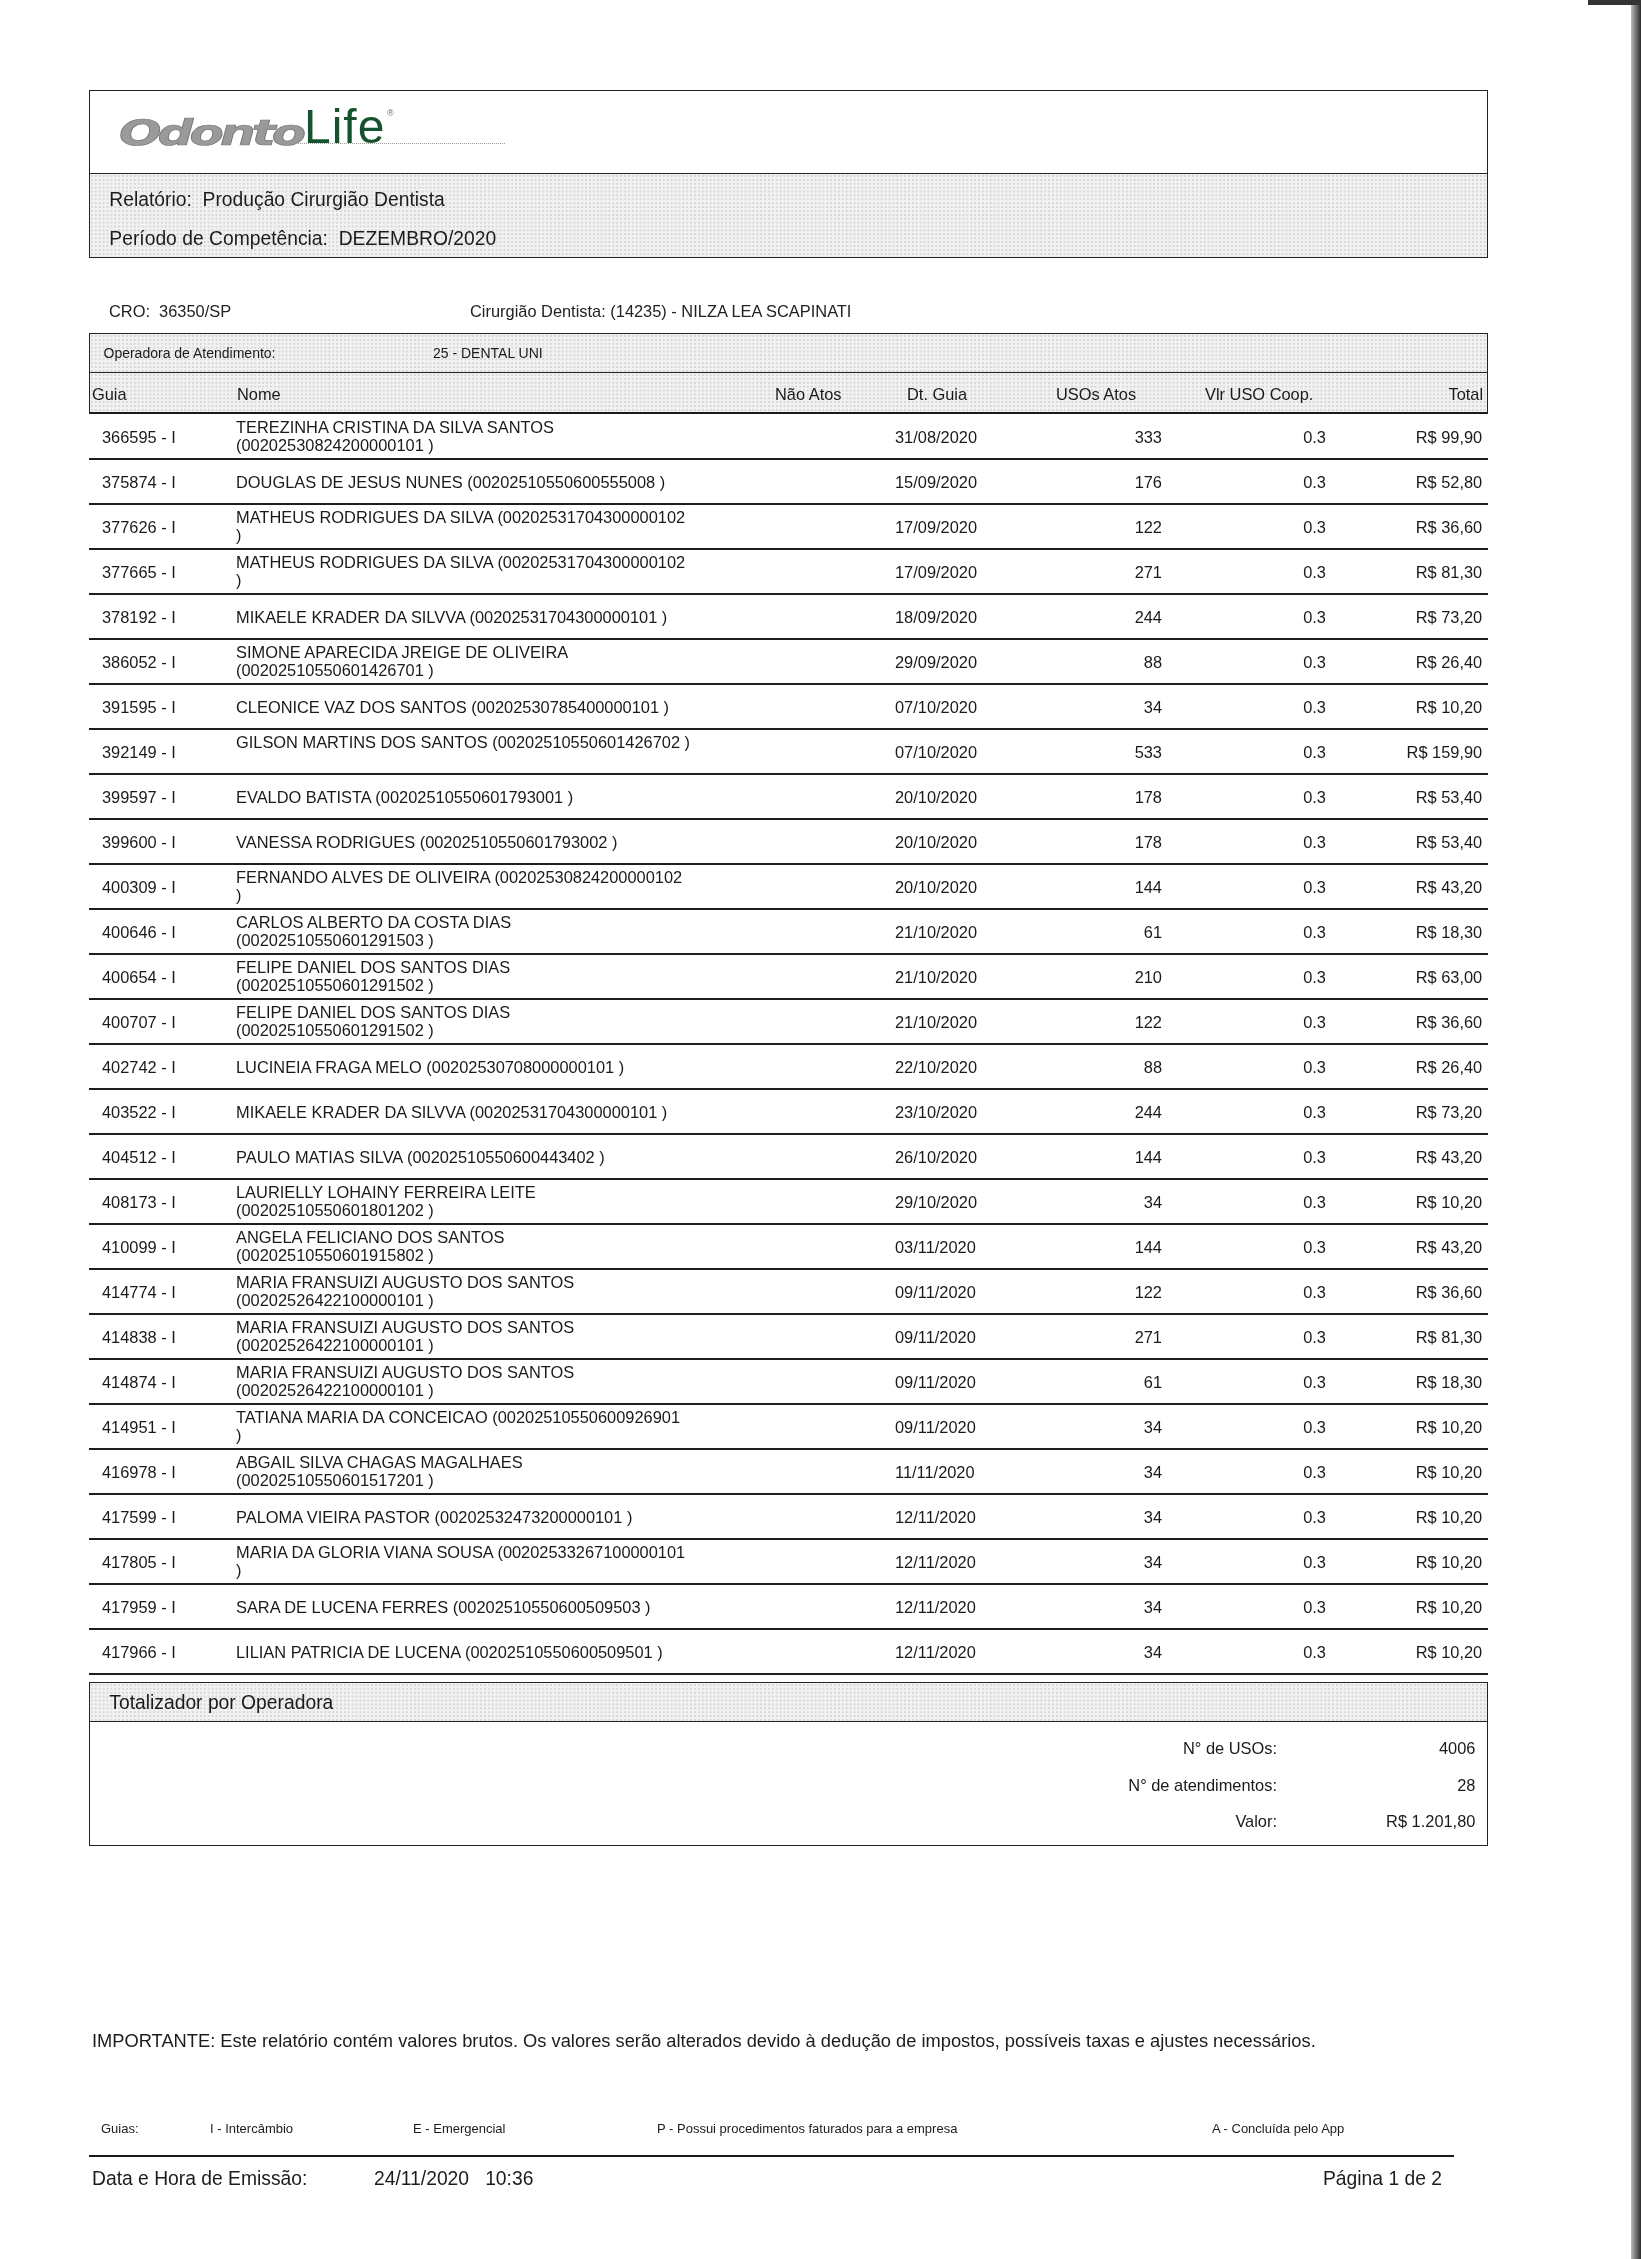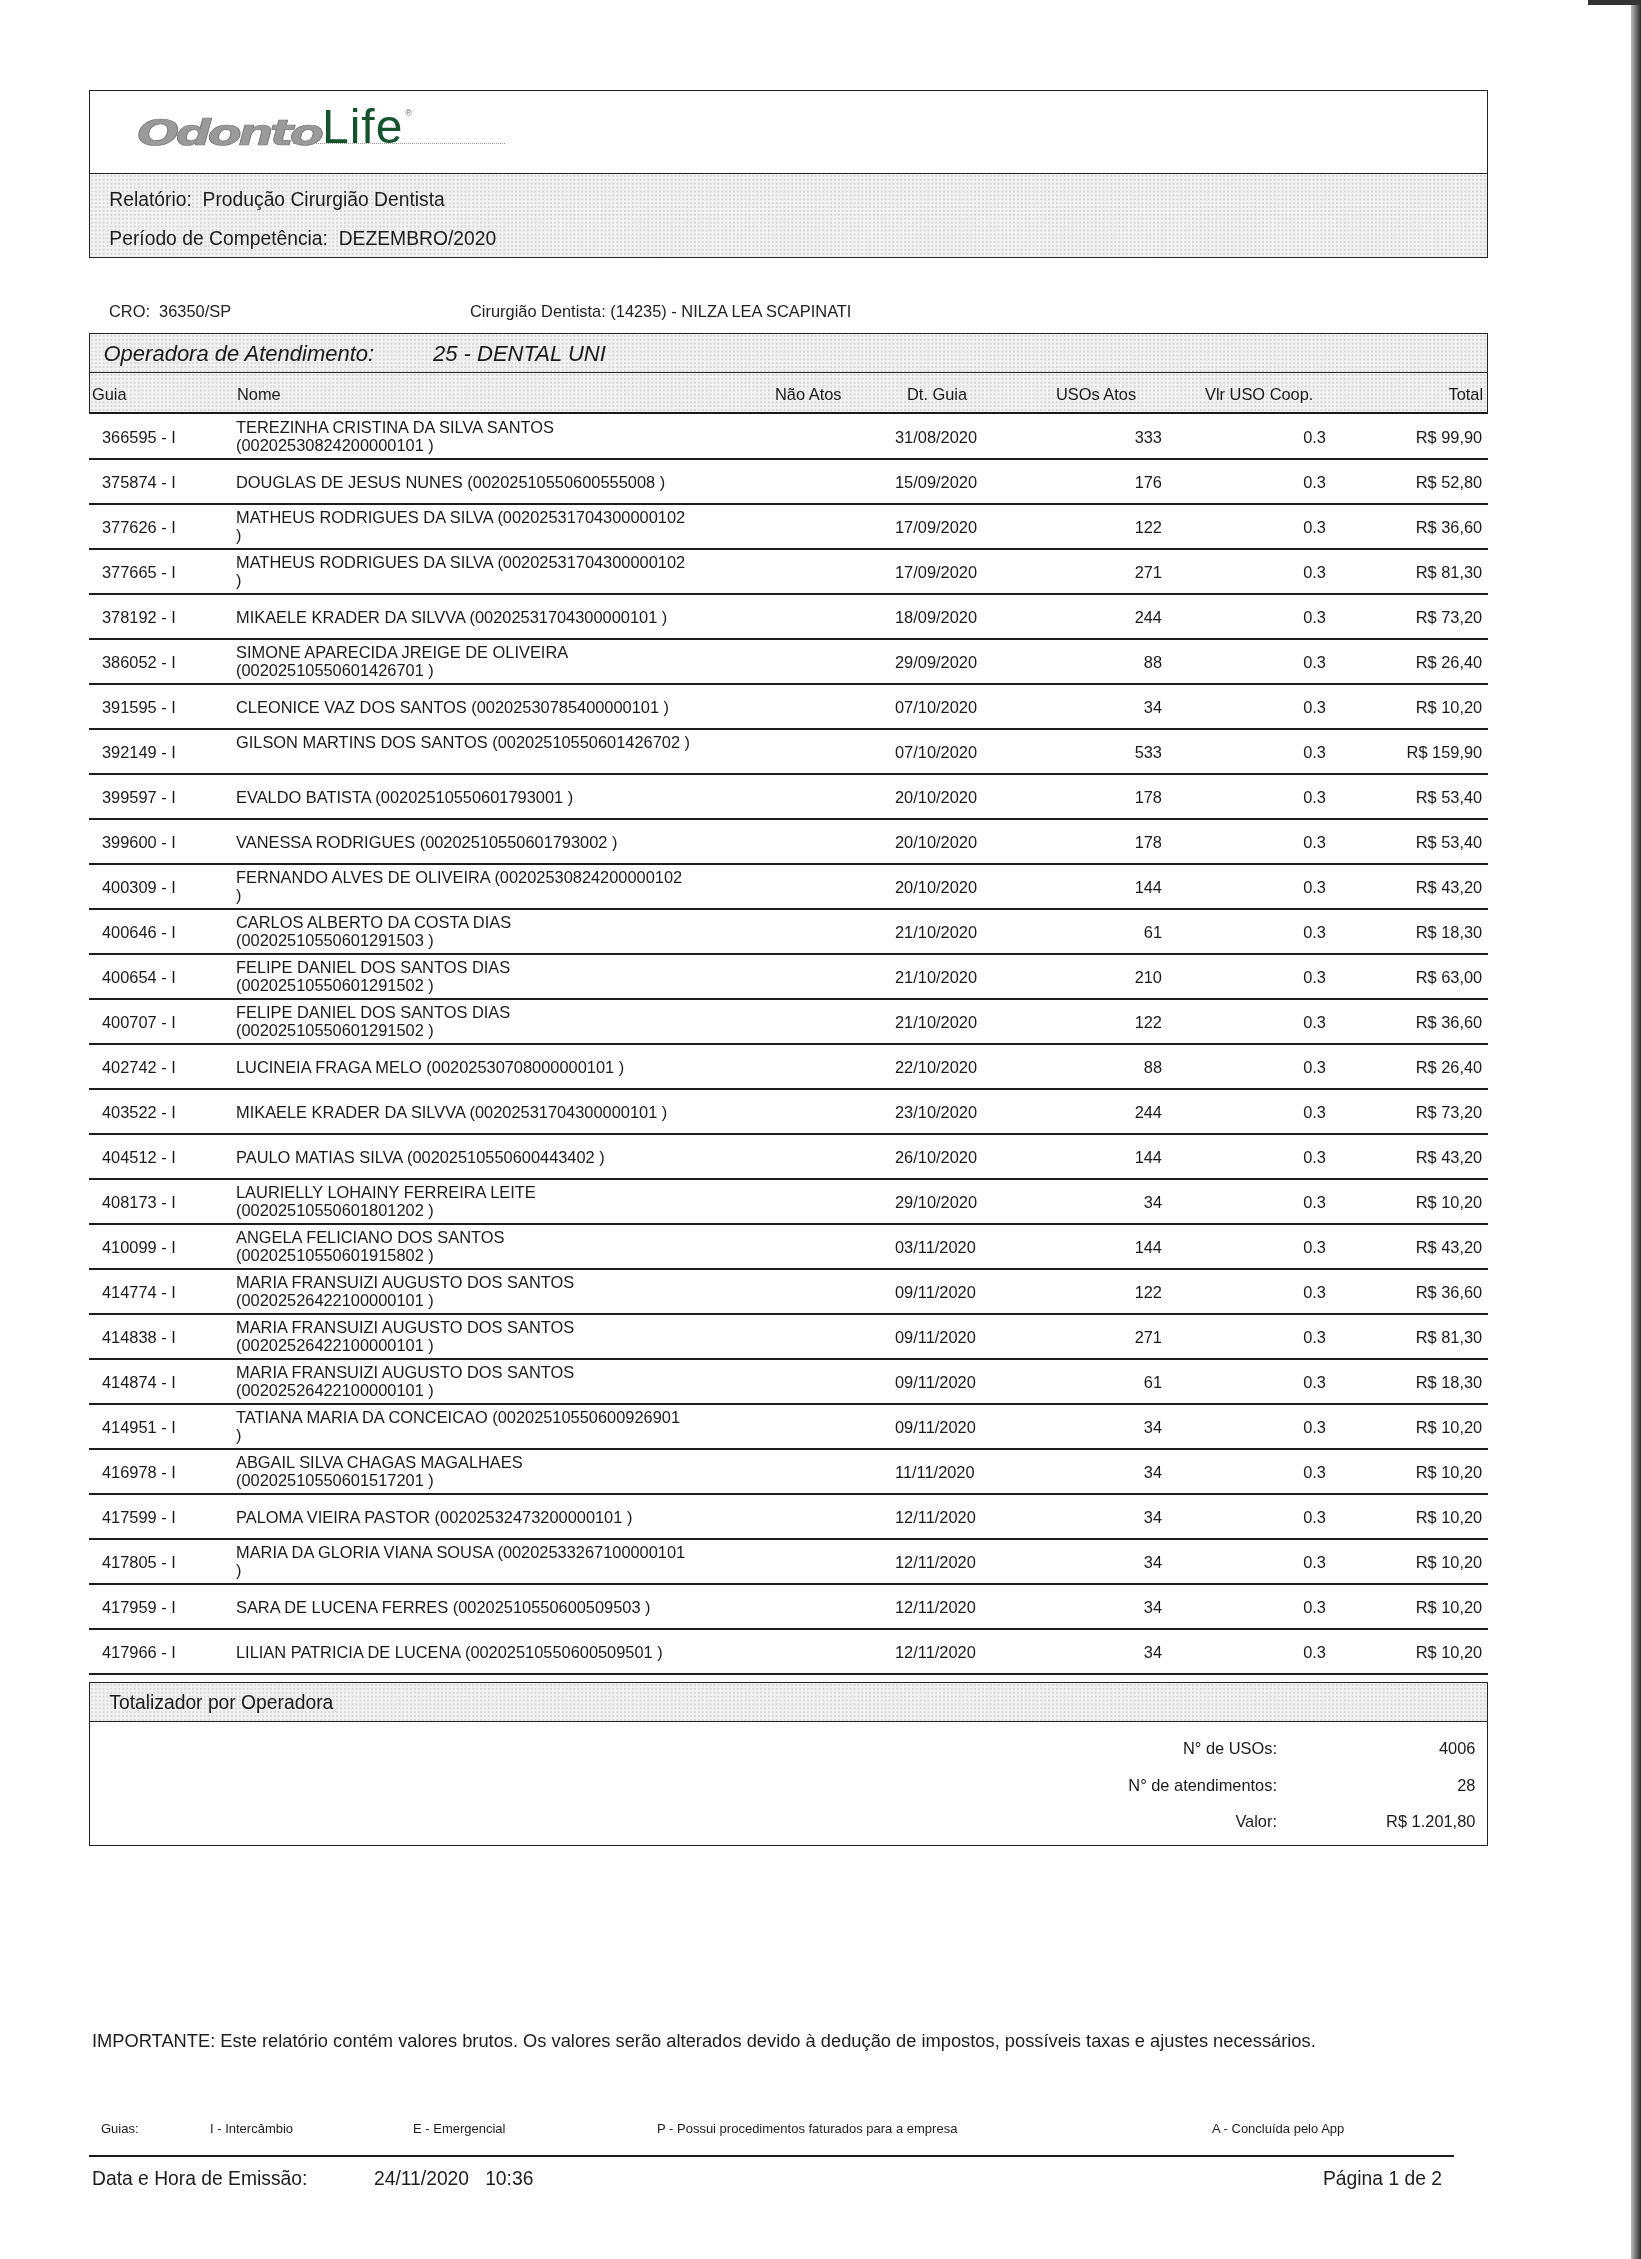--- a/index.html
+++ b/index.html
@@ -5,34 +5,34 @@
     * { box-sizing: border-box; margin: 0; padding: 0; }
     html, body { width: 1641px; height: 2259px; background: #ffffff; overflow: hidden; }
     body { position: relative; font-family: "Liberation Sans", sans-serif; color: #1a1a1a; }
 
     .scan-edge { position: absolute; right: 0; top: 0; width: 9.7px; height: 2259px; background: linear-gradient(to right, #bbb, #2a2a2a); }
     .scan-top-tab { position: absolute; right: 0; top: 0; width: 53px; height: 4.8px; background: #333; }
 
     
     .header-box { position: absolute; left: 89px; top: 90px; width: 1399px; height: 168px; border: 1.9px solid #222; }
     .logo-area { height: 83px; border-bottom: 1.9px solid #222; position: relative; }
-    .logo { position: absolute; left: 47px; top: 15.4px; display: flex; align-items: flex-end; }
+    .logo { position: absolute; left: 29px; top: 15.4px; display: flex; align-items: flex-end; }
     .logo-odonto { font-family: "DejaVu Sans", sans-serif; font-size: 50px; font-weight: bold; color: #9a9a9a; letter-spacing: -3.9px; line-height: 42px; -webkit-text-stroke: 1px #777; font-style: italic; transform: scaleY(0.72); transform-origin: bottom left; }
     .logo-life { font-family: "Liberation Sans", sans-serif; font-size: 48px; color: #14532d; line-height: 42px; margin-left: 1.9px; letter-spacing: 1px; font-weight: 300; }
     .logo-reg { font-size: 8.7px; color: #666; align-self: flex-start; margin-left: 1.9px; margin-top: 1.9px; }
     .logo-tagline { position: absolute; left: 203px; top: 52px; width: 212px; height: 4.8px; border-top: 1.9px dotted #999; }
     .info-area { height: 83px; background-color: #f2f2f2; background-image: radial-gradient(#d6d6d6 0.8px, transparent 0.9px); background-size: 3.9px 3.9px; padding: 5.8px 0 0 19.3px; }
     .info-line { font-size: 19.3px; line-height: 39px; color: #1c1c1c; }
 
     
     .cro-line { position: absolute; top: 302px; font-size: 16.4px; color: #222; }
 
     
     .op-box { position: absolute; left: 89px; top: 333px; width: 1399px; border: 1.9px solid #222; border-bottom: none; }
-    .op-title { height: 39px; background-color: #f2f2f2; background-image: radial-gradient(#d6d6d6 0.8px, transparent 0.9px); background-size: 3.9px 3.9px; border-bottom: 1.9px solid #222; font-size: 22px; padding-left: 13.5px; line-height: 39px; position: relative; font-style: italic; }
+    .op-title { height: 39px; background-color: #f2f2f2; background-image: radial-gradient(#d6d6d6 0.8px, transparent 0.9px); background-size: 3.9px 3.9px; border-bottom: 1.9px solid #222; font-size: 14px; padding-left: 13.5px; line-height: 39px; position: relative; }
     .op-value { position: absolute; left: 343px; top: 0; }
     .col-header { height: 41px; background-color: #f2f2f2; background-image: radial-gradient(#d6d6d6 0.8px, transparent 0.9px); background-size: 3.9px 3.9px; position: relative; font-size: 16.4px; border-bottom: 2.9px solid #1a1a1a; }
     .col-header span { position: absolute; top: 11.6px; }
 
     
     .rows { position: absolute; left: 89px; top: 415px; width: 1399px; }
     .row { position: relative; height: 45px; border-bottom: 2.9px solid #1e1e1e; font-size: 16.4px; }
     .cell { position: absolute; }
     .c-guia { left: 13px; top: 50%; transform: translateY(-50%); }
     .c-nome { left: 147px; top: 2.9px; line-height: 18.3px; width: 541px; }

